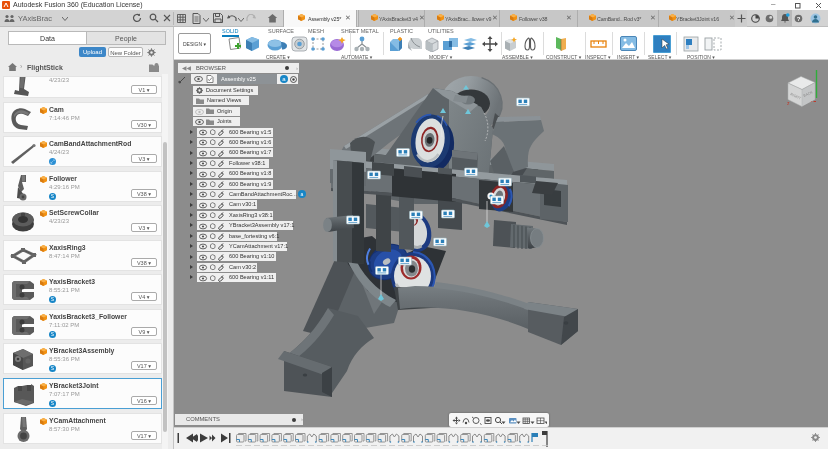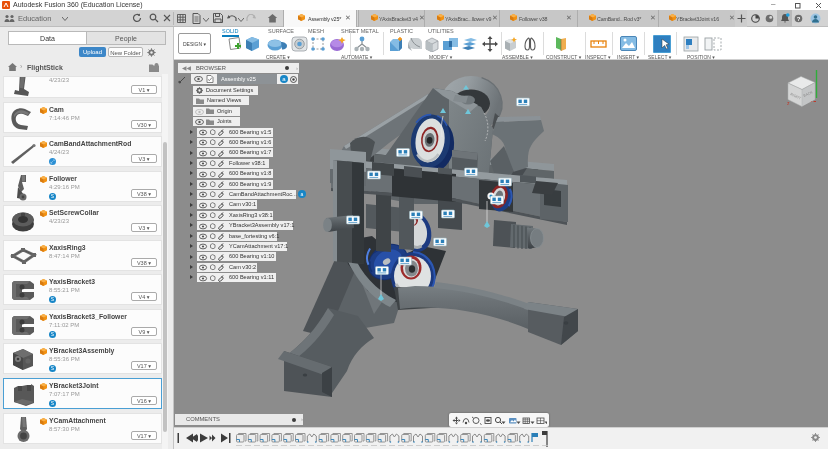--- a/index.html
+++ b/index.html
@@ -302,21 +302,21 @@
         <path d="M1 1l5 5M6 1l-5 5" stroke="#555" stroke-width="1"></path>
       </svg>
   </div>
 
   <div class="abs" id="toolbar">
     <svg class="abs" style="left:4px;top:4px" width="11" height="9" viewBox="0 0 11 9">
         <circle cx="3" cy="2.5" r="1.6" fill="#666"></circle>
         <circle cx="8" cy="2.5" r="1.6" fill="#666"></circle>
         <path d="M0.5 8c0-2 1.2-3 2.5-3s2.5 1 2.5 3zM5.5 8c0-2 1.2-3 2.5-3s2.5 1 2.5 3z" fill="#666"></path>
       </svg>
-    <div class="txt" style="left:18px">Education</div>
+    <div class="txt" style="left:18px">YAxisBrac</div>
     <svg class="abs" style="left:62px;top:7px" width="6" height="4">
         <path d="M0 0l3 3.5L6 0" fill="none" stroke="#666" stroke-width="1"></path>
       </svg>
     <svg class="abs" style="left:132px;top:3px" width="10" height="10" viewBox="0 0 10 10">
         <path d="M8.5 5a3.5 3.5 0 1 1-1-2.5" fill="none" stroke="#555" stroke-width="1.2"></path>
         <path d="M8 0.5v2.3H5.7z" fill="#555"></path>
       </svg>
     <svg class="abs" style="left:149px;top:3px" width="10" height="10" viewBox="0 0 10 10">
         <circle cx="4" cy="4" r="2.8" fill="none" stroke="#555" stroke-width="1.2"></circle>
         <path d="M6.2 6.2L9 9" stroke="#555" stroke-width="1.2"></path>

